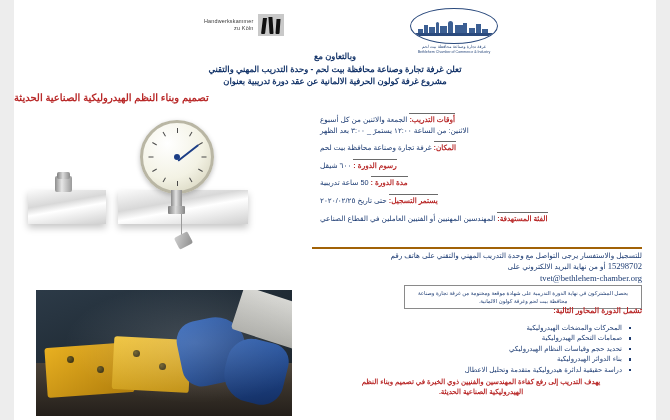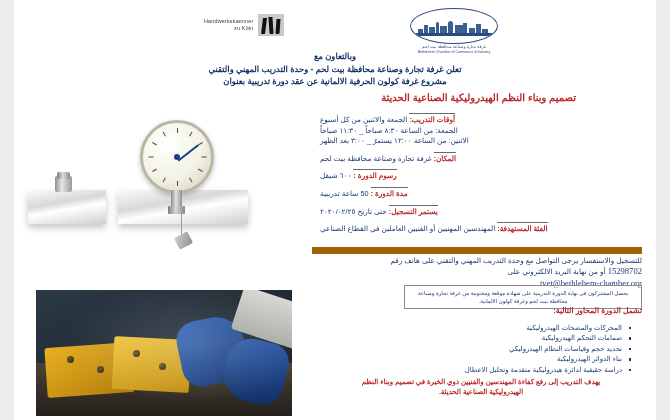--- a/index.html
+++ b/index.html
@@ -130,21 +130,21 @@
     color: #16366b;
     font-size: 8.4px;
     line-height: 12.6px;
     font-weight: bold;
   }
   .title-red {
     position: absolute;
     left: 0;
     top: 92px;
     width: 562px;
-    text-align: right;
+    text-align: left;
     direction: rtl;
     color: #b92a2a;
     font-size: 10px;
     font-weight: bold;
   }
 
   
   .details {
     position: absolute;
     right: 14px;
@@ -170,21 +170,21 @@
   .contact {
     position: absolute;
     right: 14px;
     top: 247px;
     width: 330px;
     direction: rtl;
     text-align: right;
     color: #1d3c73;
     font-size: 7.3px;
     line-height: 10.4px;
-    border-top: 7px solid #a16207;
+    border-top: 2px solid #a16207;
     padding-top: 2px;
   }
   .email {
     direction: ltr;
     unicode-bidi: embed;
     font-family: "Liberation Serif", serif;
     font-size: 8.6px;
     color: #1d3c73;
   }
 
@@ -461,21 +461,20 @@
       <div>مشروع غرفة كولون الحرفية الالمانية  عن عقد دورة تدريبية بعنوان</div>
     </div>
 
     <div class="title-red">تصميم وبناء النظم الهيدروليكية الصناعية الحديثة</div>
 
     <div class="details">
 
       <div class="det-row">
         <span class="lbl">أوقات التدريب:</span>
         <span class="val">الجمعة والاثنين من كل أسبوع</span>
-        <span class="det-sub">الجمعة: من الساعة ٨:٣٠ صباحاً _ ١١:٣٠ صباحاً</span>
         <span class="det-sub">الاثنين: من الساعة ١٢:٠٠ يستمرً _ ٣:٠٠ بعد الظهر</span>
       </div>
 
       <div class="det-row">
         <span class="lbl">المكان:</span>
         <span class="val">غرفة تجارة وصناعة محافظة بيت لحم</span>
       </div>
 
       <div class="det-row">
         <span class="lbl">رسوم الدورة :</span>

